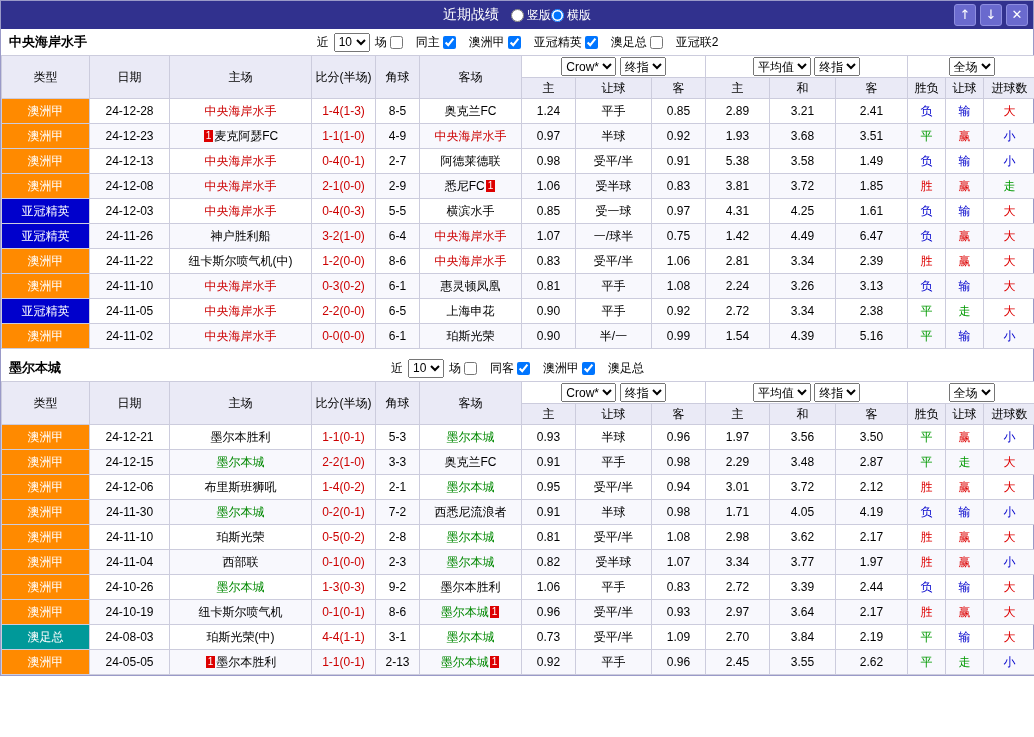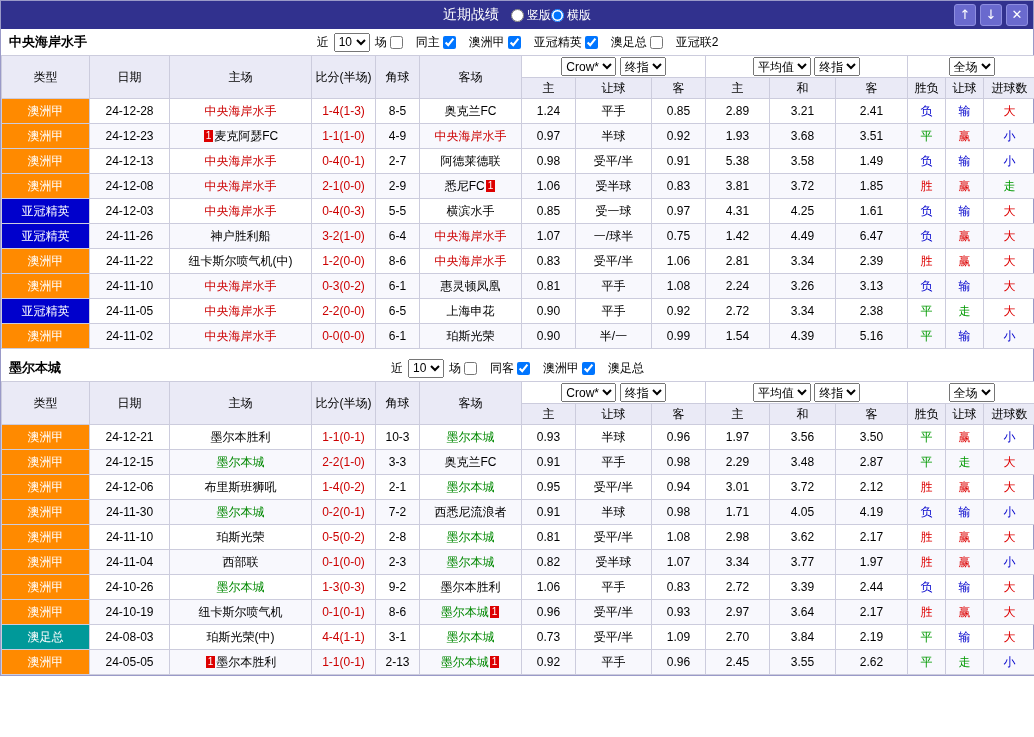--- a/index.html
+++ b/index.html
@@ -420,21 +420,21 @@
           <th>让球</th>
           <th>进球数</th>
         </tr>
       </thead>
       <tbody>
             <tr>
               <td class="league" style="background: rgb(255, 138, 0);">澳洲甲</td>
               <td>24-12-21</td>
               <td><span class="team-link">墨尔本胜利</span></td>
               <td class="score">1-1(0-1)</td>
-              <td>10-3</td>
+              <td>5-3</td>
               <td><span class="team-link" style="color: rgb(0, 136, 0);">墨尔本城</span></td>
               <td>0.93</td>
               <td>半球</td>
               <td>0.96</td>
               <td>1.97</td>
               <td>3.56</td>
               <td>3.50</td>
               <td style="color: rgb(0, 153, 0);">平</td>
               <td style="color: rgb(221, 0, 0);">赢</td>
               <td style="color: rgb(0, 0, 204);">小</td>

